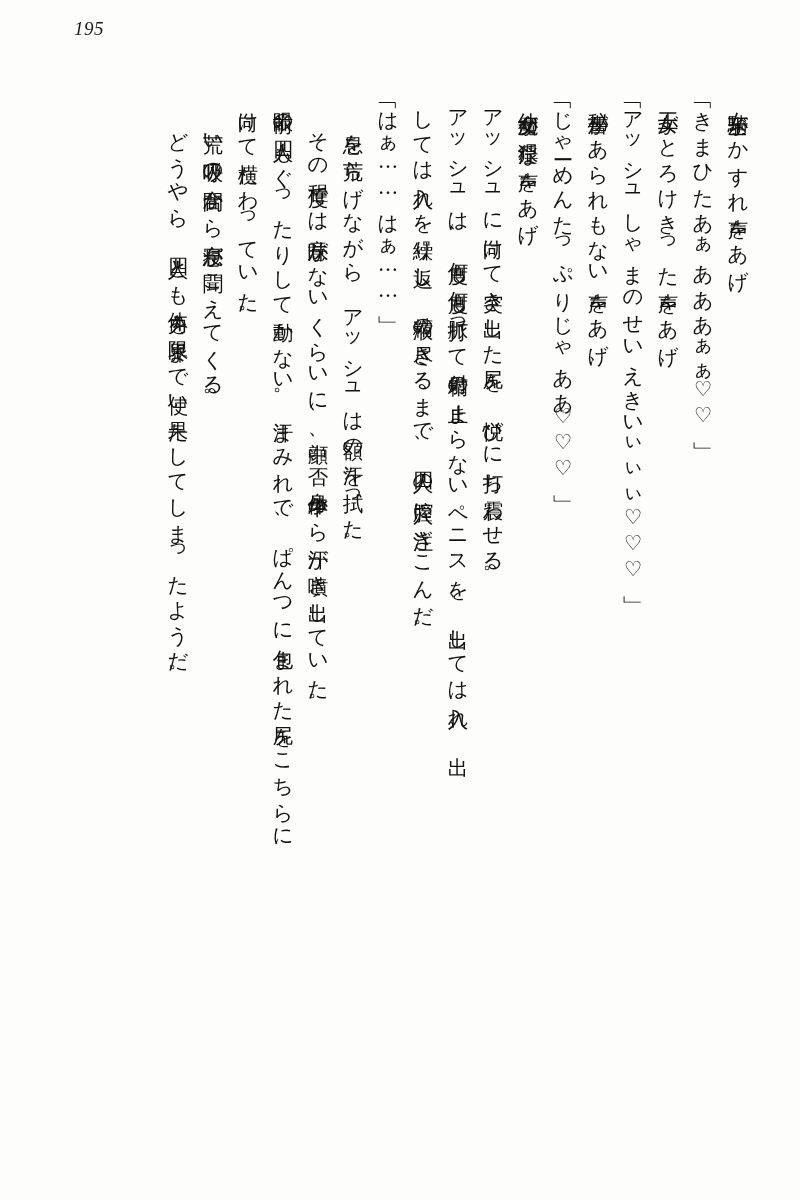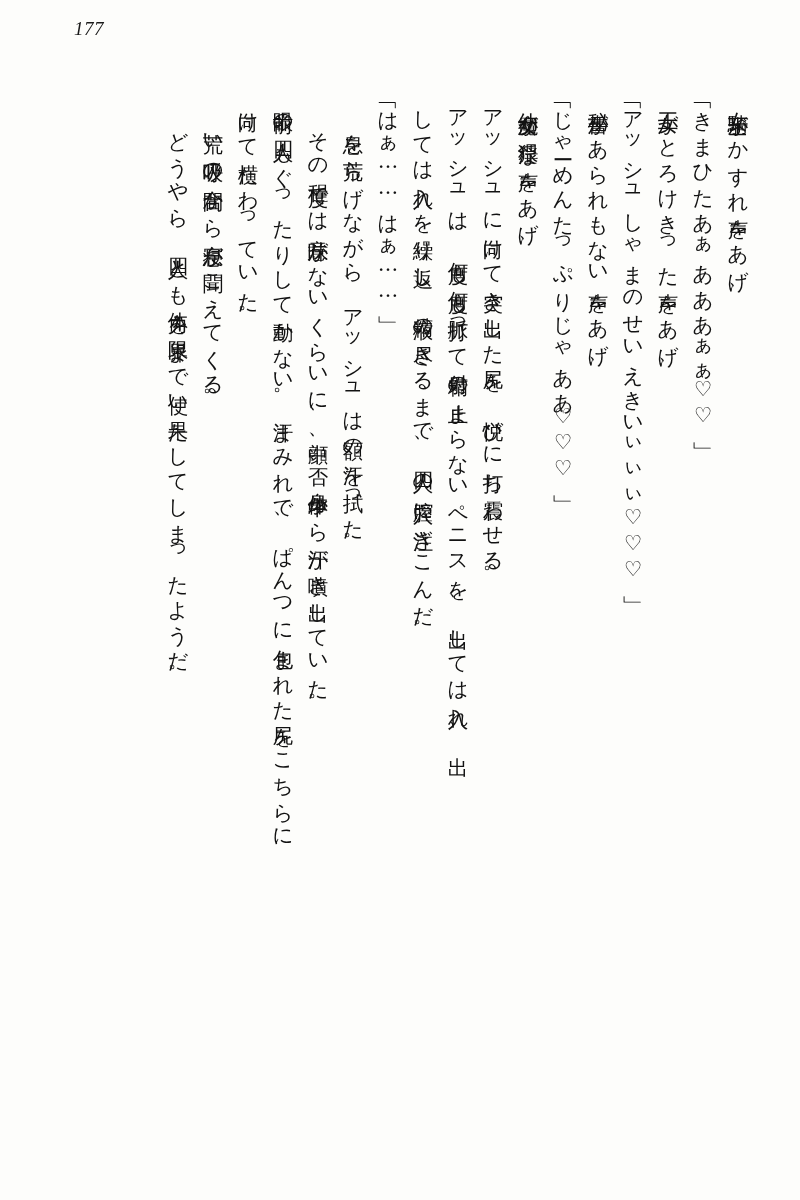--- a/index.html
+++ b/index.html
@@ -64,21 +64,21 @@
 
   .column.indent-1 {
     padding-top: 22px;
   }
 </style>
 </head>
 <body>
 
 <div class="page">
 
-  <div class="page-number">177</div>
+  <div class="page-number">195</div>
 
   <div class="text-block" id="text-block">
       <div class="column">女騎士がかすれ声をあげ、</div>
       <div class="column">「きまひたあぁあああぁぁ♡♡」</div>
       <div class="column">王女がとろけきった声をあげ、</div>
       <div class="column">「アッシュしゃまのせいえきいぃぃぃ♡♡♡」</div>
       <div class="column">秘書があられもない声をあげ、</div>
       <div class="column">「じゃーめんたっぷりじゃああ♡♡♡」</div>
       <div class="column">幼魔女が淫猥な声をあげ、</div>
       <div class="column">アッシュに向けて突き出した尻を、悦びに打ち震わせる。</div>

